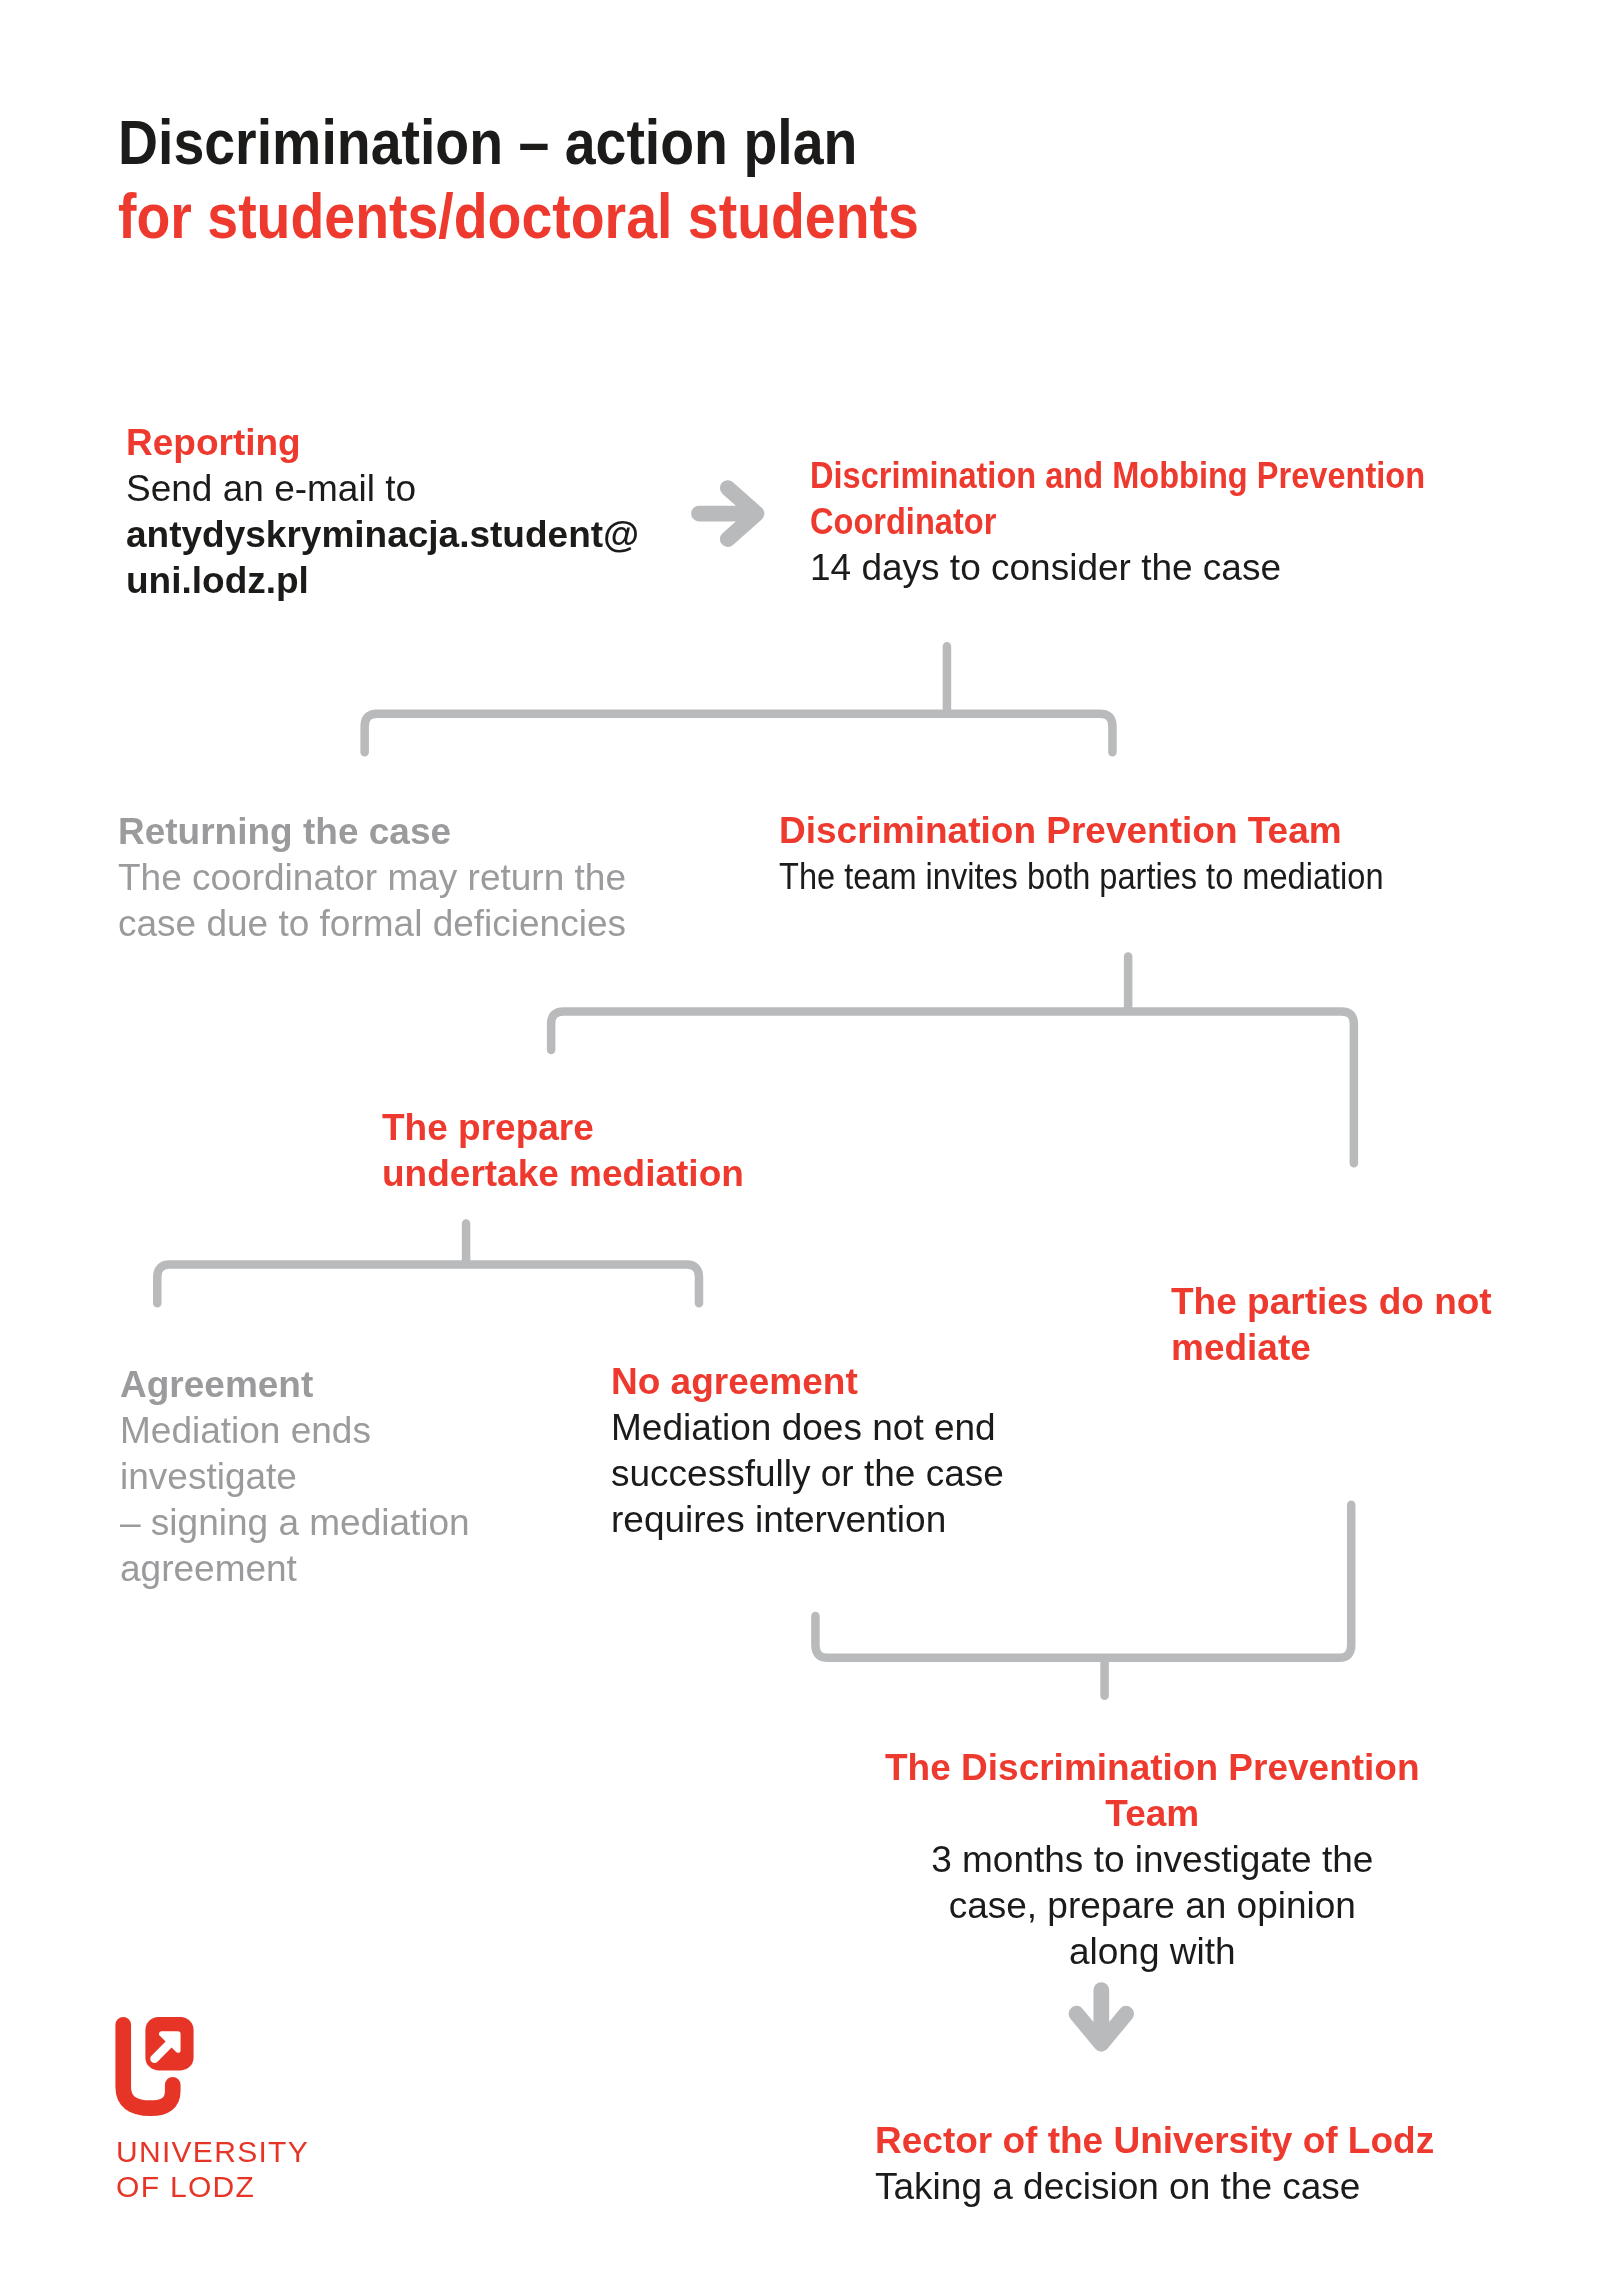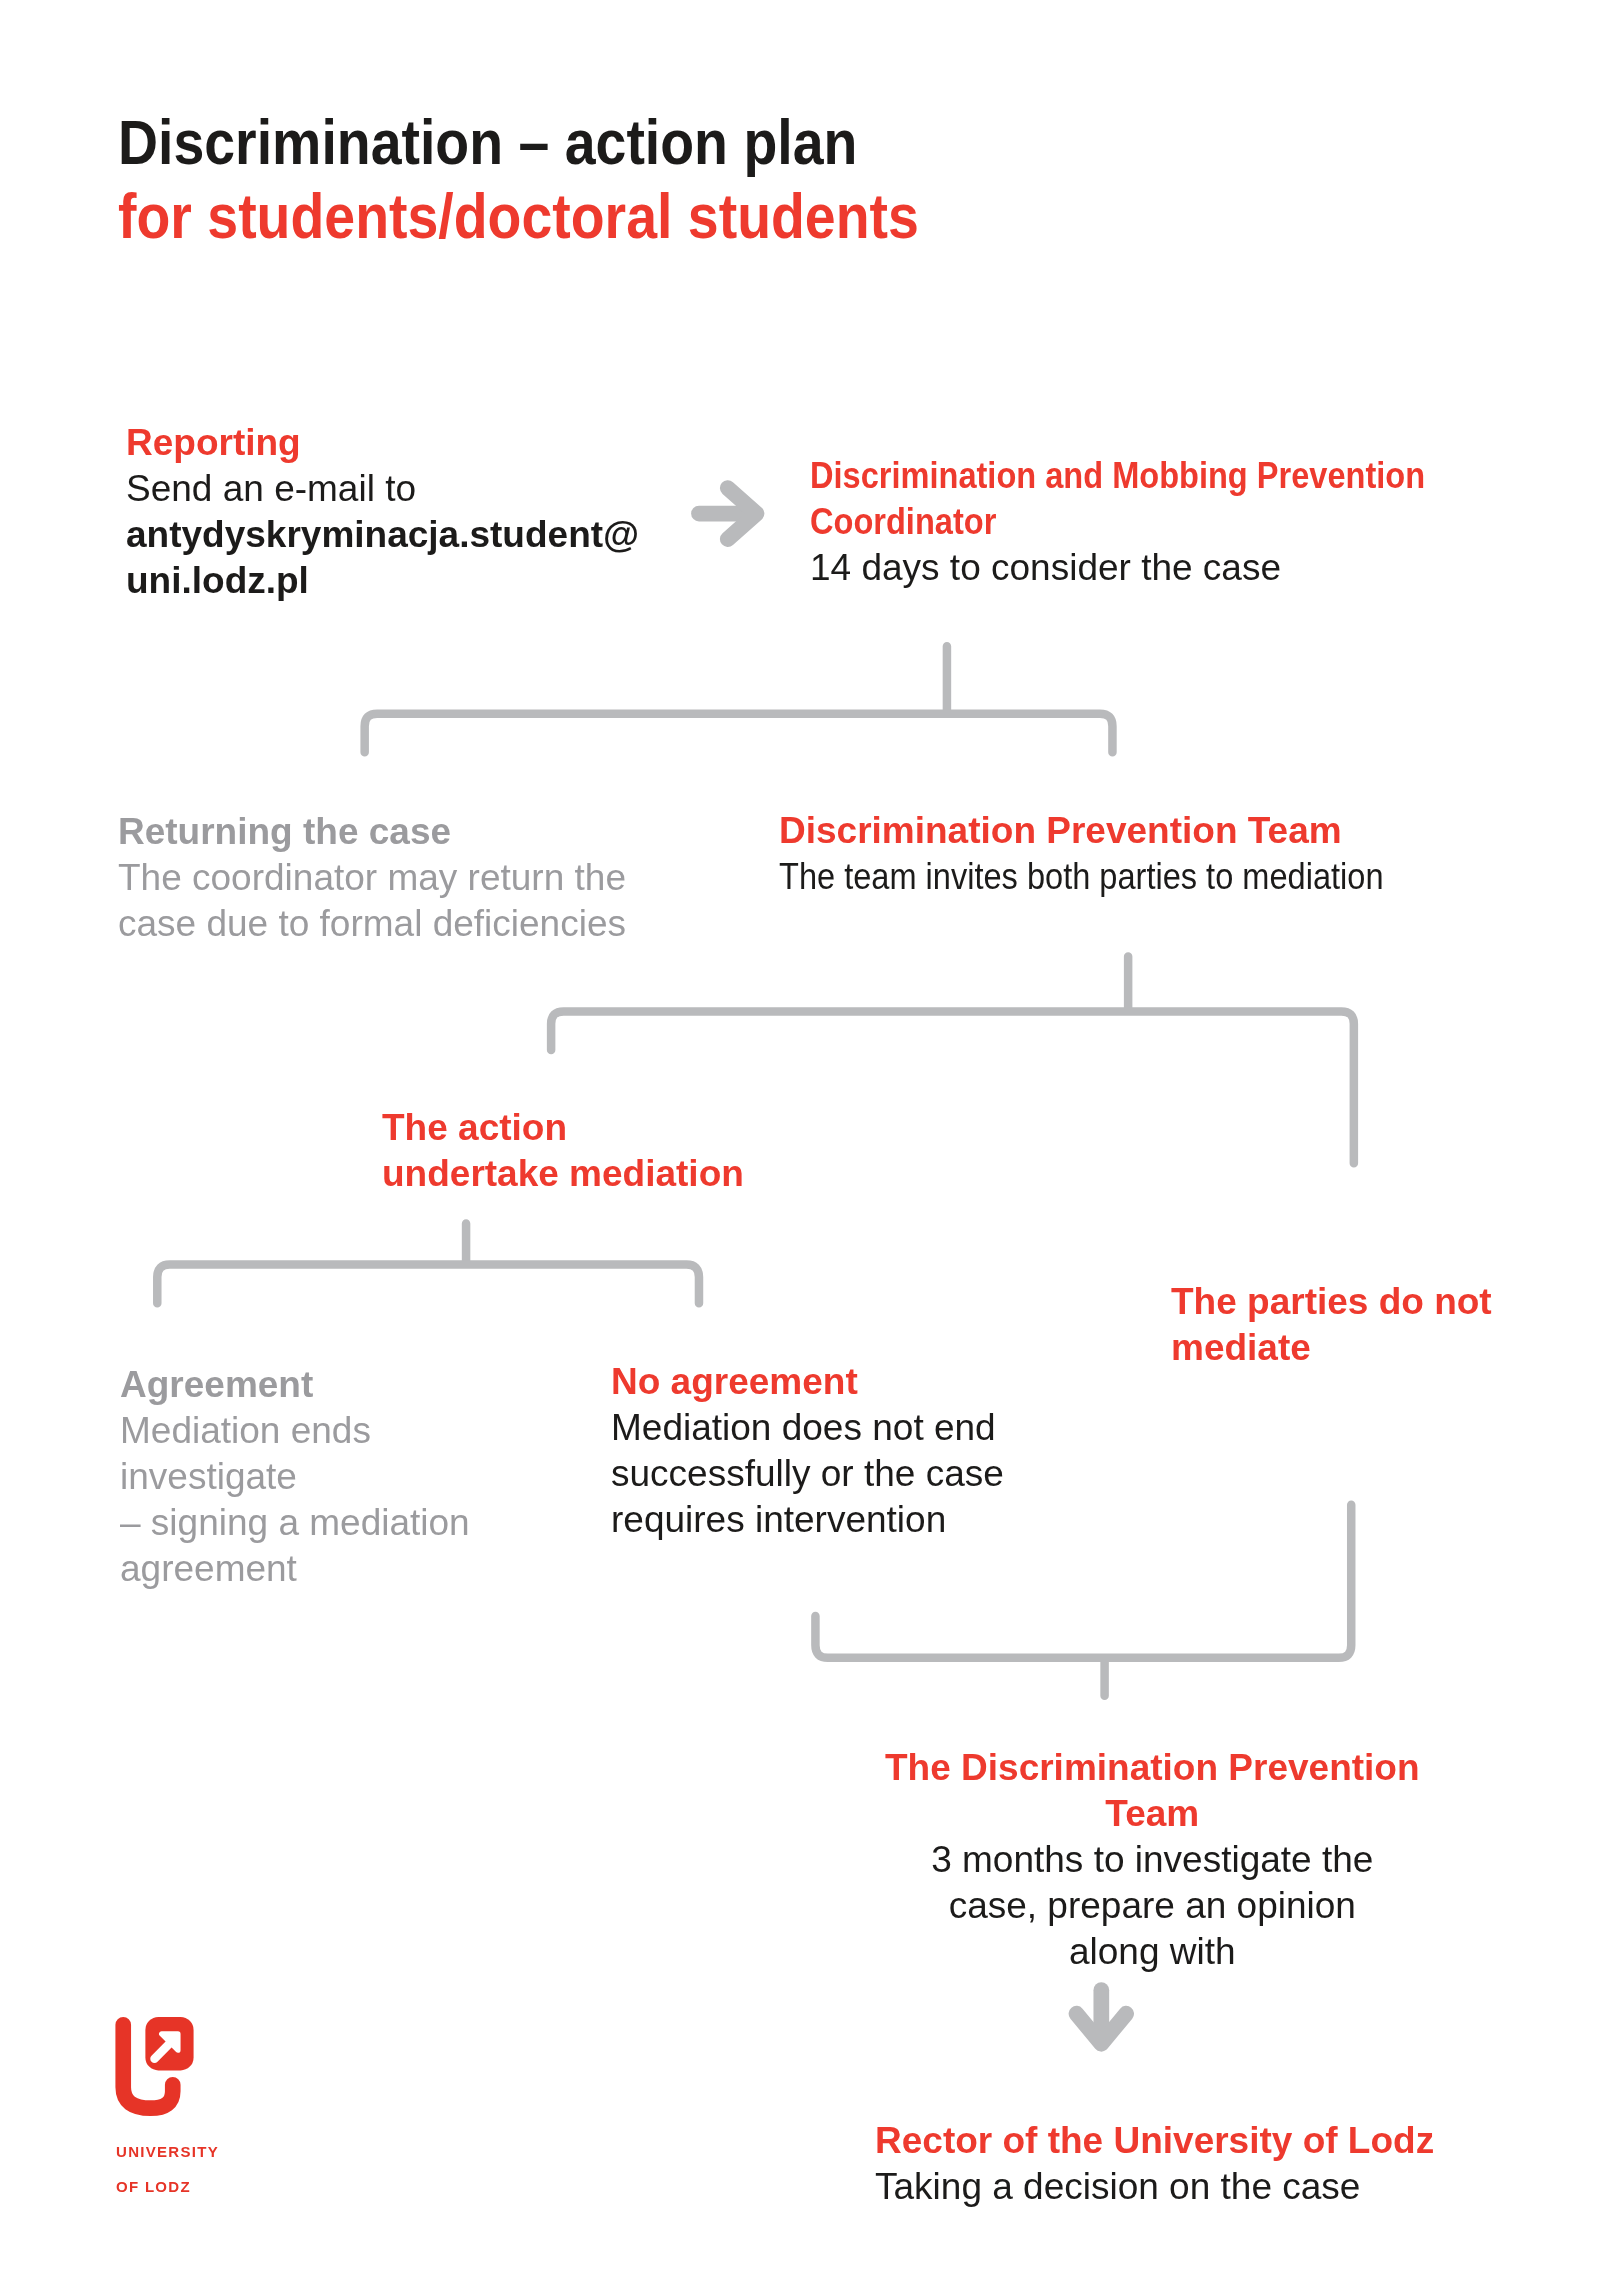--- a/index.html
+++ b/index.html
@@ -18,21 +18,21 @@
   .title{
     position:absolute;left:118px;top:105px;
     font-size:63px;line-height:74px;font-weight:bold;color:#1c1b1a;
     transform:scaleX(.88);transform-origin:0 0;white-space:nowrap;
   }
   .title .red{color:#ee3a2e;}
   .cond{transform:scaleX(.88);transform-origin:0 0;}
   .logo{position:absolute;left:115px;top:2017px;width:79px;height:99px;}
   .logotext{
     position:absolute;left:116px;
-    font-size:15px;line-height:34px;font-weight:bold;color:#e63427;
+    font-size:30px;line-height:34px;font-weight:normal;color:#e63427;
     letter-spacing:1.3px;white-space:nowrap;
   }
 </style>
 </head>
 <body>
 
 <div class="page">
 
   <svg class="connectors" viewBox="0 0 2480 3508">
     <g fill="none" stroke="#b9babc" stroke-linecap="round" stroke-linejoin="round">
@@ -80,21 +80,21 @@
     <div>The coordinator may return the</div>
     <div>case due to formal deficiencies</div>
   </div>
 
   <div class="node" style="left:779px;top:808px;">
     <div class="h red">Discrimination Prevention Team</div>
     <div class="cond">The team invites both parties to mediation</div>
   </div>
 
   <div class="node" style="left:382px;top:1105px;">
-    <div class="h red">The action</div>
+    <div class="h red">The prepare</div>
     <div class="h red">undertake mediation</div>
   </div>
 
   <div class="node" style="left:1171px;top:1279px;">
     <div class="h red">The parties do not</div>
     <div class="h red">mediate</div>
   </div>
 
   <div class="node gray" style="left:120px;top:1362px;">
     <div class="h">Agreement</div>

